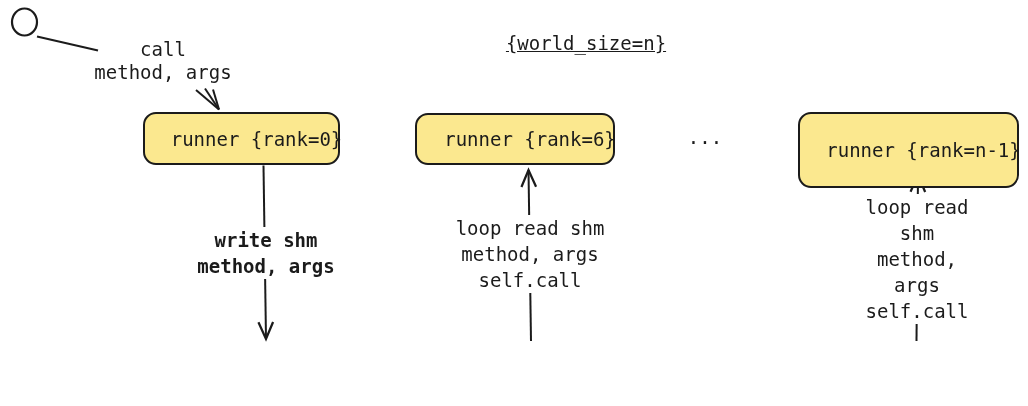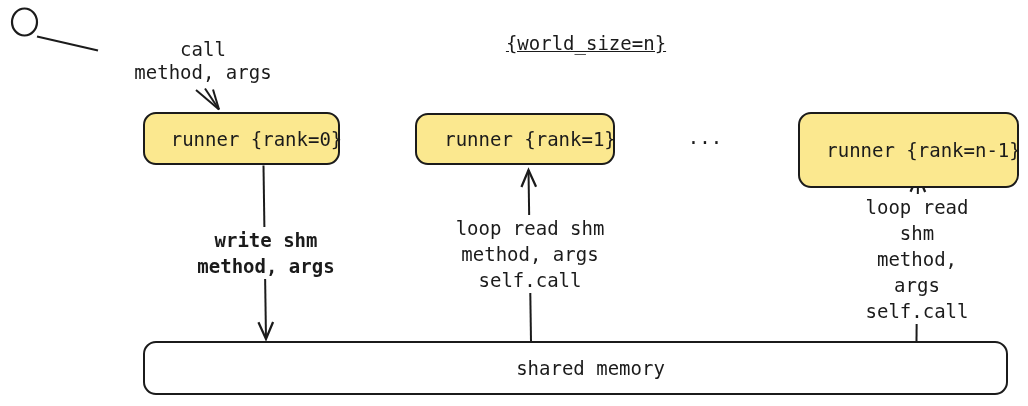--- a/index.html
+++ b/index.html
@@ -40,21 +40,21 @@
   .node.memory { background: var(--bg); }
   .lbl {
     position: absolute;
     transform: translate(-50%, -50%);
     text-align: center;
     font-size: 19px;
     line-height: 26px;
     white-space: pre-line;
   }
   .lbl.on-wire { background: var(--bg); padding: 0 3px; }
-  .lbl.two-line { line-height: 23px; margin-left: 40px; }
+  .lbl.two-line { line-height: 23px; }
 </style>
 </head>
 <body>
 
 <div class="canvas">
 
   <svg class="wires" viewBox="0 0 1028 406" xmlns="http://www.w3.org/2000/svg">
     <defs>
       <marker id="arrowV" markerUnits="userSpaceOnUse" markerWidth="36" markerHeight="18" viewBox="-17 -8 18 16" refX="0" refY="0" orient="auto">
         <path d="M-15,-6.5 L0,0 L-15,6.5" fill="none" stroke="#1B1B1B" stroke-width="2"></path>
@@ -79,37 +79,34 @@
   <div class="lbl two-line" style="left:163px; top:61px;">call
 method, args</div>
 
   <div class="lbl" style="left:586px; top:43px;text-decoration:underline;">{world_size=n}</div>
 
   <div class="node runner" style="left:143px; top:112px; width:197px; height:53px;">
     <span>runner {rank=0}</span>
   </div>
 
   <div class="node runner" style="left:415px; top:113px; width:200px; height:52px;">
-    <span>runner {rank=1}</span>
+    <span>runner {rank=6}</span>
   </div>
 
   <div class="lbl" style="left:705px; top:137px;">...</div>
 
   <div class="node runner" style="left:798px; top:112px; width:221px; height:76px;">
     <span>runner {rank=n-1}</span>
   </div>
 
   <div class="lbl on-wire" style="left:266px; top:253px;font-weight:bold;">write shm
 method, args</div>
 
   <div class="lbl on-wire" style="left:530px; top:254px;">loop read shm
 method, args
 self.call</div>
 
   <div class="lbl on-wire" style="left:917px; top:259px;">loop read shm
 method, args
 self.call</div>
 
-  <div class="node memory" style="left:143px; top:341px; width:865px; height:54px;">
-    <span>shared memory</span>
-  </div>
 
 </div>
 
 </body></html>

